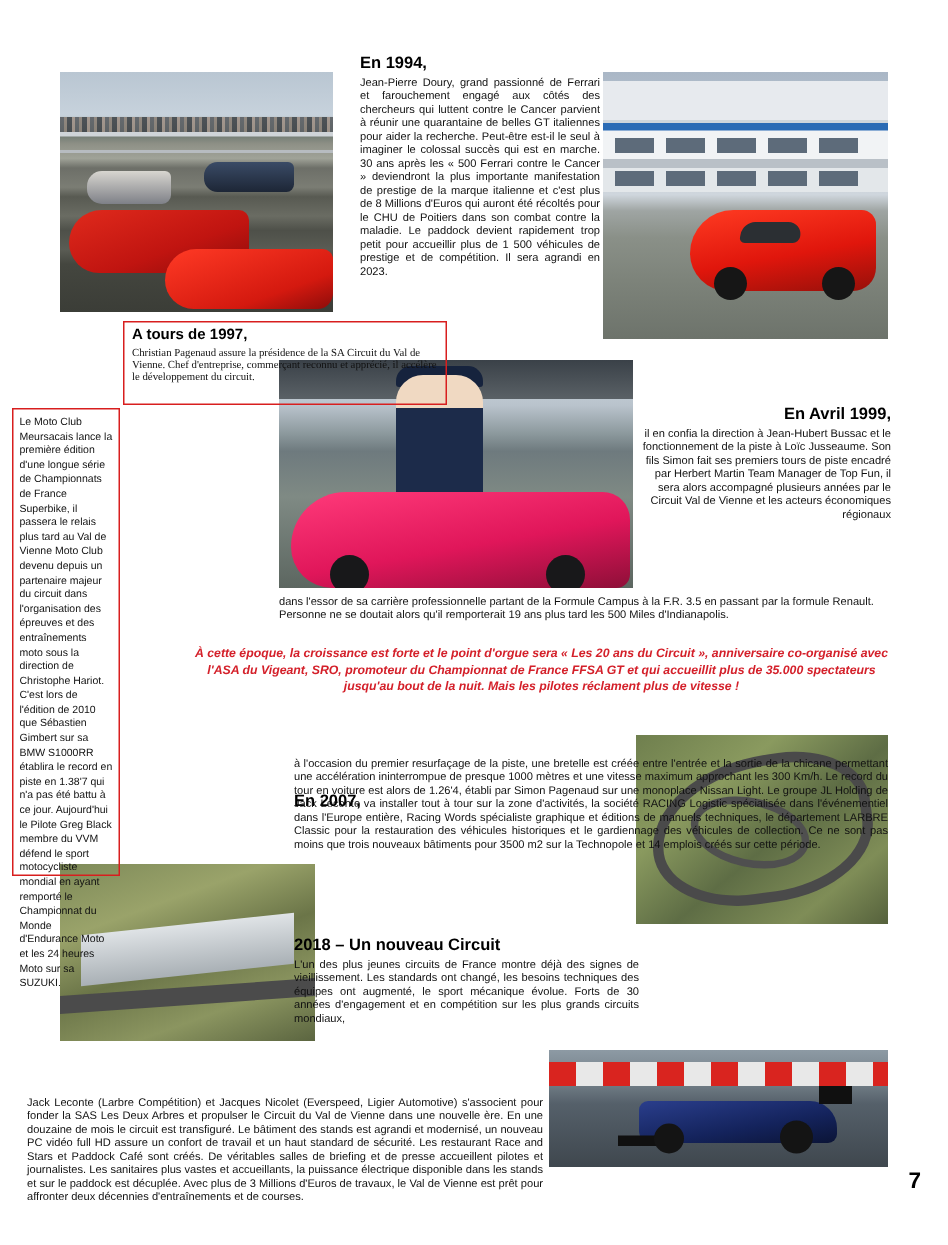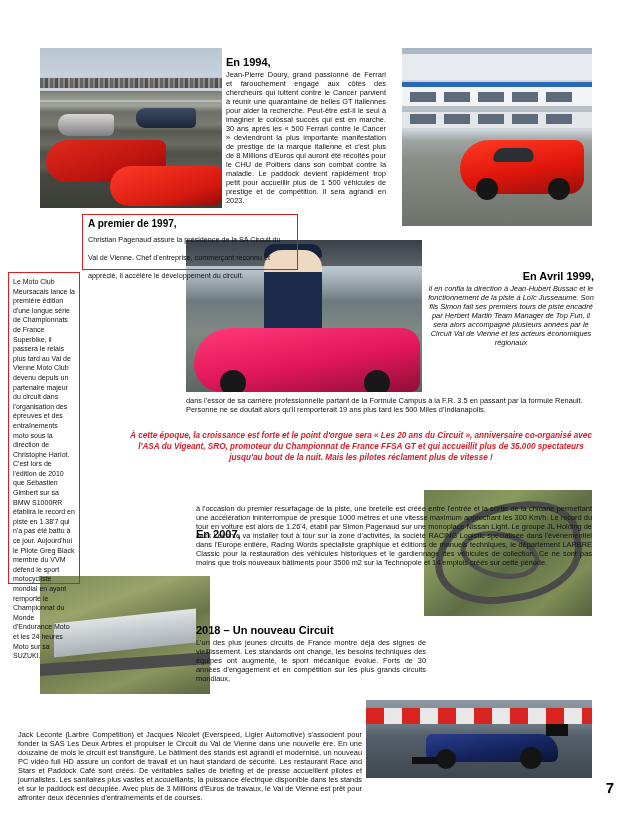--- a/index.html
+++ b/index.html
@@ -199,37 +199,37 @@
   <div class="photo" id="photo-f1">
     <div class="barrier"></div>
     <div class="f1car">
         <div class="fw"></div>
         <div class="rw"></div>
         <div class="t1"></div>
         <div class="t2"></div>
       </div>
   </div>
 
-  <div class="abs" style="left:226px; top:36px; width:160px;margin-top:20px;">
+  <div class="abs" style="left:240px; top:36px; width:160px;">
     <h2 class="head">En 1994,</h2>
     <div class="txt">Jean-Pierre Doury, grand passionné de Ferrari et farouchement engagé aux côtés des chercheurs qui luttent contre le Cancer parvient à réunir une quarantaine de belles GT italiennes pour aider la recherche. Peut-être est-il le seul à imaginer le colossal succès qui est en marche. 30 ans après les « 500 Ferrari contre le Cancer » deviendront la plus importante manifestation de prestige de la marque italienne et c'est plus de 8 Millions d'Euros qui auront été récoltés pour le CHU de Poitiers dans son combat contre la maladie. Le paddock devient rapidement trop petit pour accueillir plus de 1 500 véhicules de prestige et de compétition. Il sera agrandi en 2023.</div>
   </div>
 
   <div class="abs redframe" style="left:82px; top:214px; width:216px; height:56px; padding:3px 5px;">
-    <h2 class="head" style="font-size:10px;">A premier de 1997,</h2>
-    <div class="txt narrow" style="font-size:7.2px; line-height:18px;">Christian Pagenaud assure la présidence de la SA Circuit du Val de Vienne. Chef d'entreprise, commerçant reconnu et apprécié, il accélère le développement du circuit.</div>
+    <h2 class="head" style="font-size:10px;">A tours de 1997,</h2>
+    <div class="txt narrow" style="font-size:7.2px; line-height:8px;font-family:Liberation Serif, serif;">Christian Pagenaud assure la présidence de la SA Circuit du Val de Vienne. Chef d'entreprise, commerçant reconnu et apprécié, il accélère le développement du circuit.</div>
   </div>
 
   <div class="abs redframe" id="col-moto" style="padding:4px 4px;">
     <div class="txt narrow" style="font-size:7.0px; line-height:9.6px;">Le Moto Club Meursacais lance la première édition d'une longue série de Championnats de France Superbike, il passera le relais plus tard au Val de Vienne Moto Club devenu depuis un partenaire majeur du circuit dans l'organisation des épreuves et des entraînements moto sous la direction de Christophe Hariot. C'est lors de l'édition de 2010 que Sébastien Gimbert sur sa BMW S1000RR établira le record en piste en 1.38'7 qui n'a pas été battu à ce jour. Aujourd'hui le Pilote Greg Black membre du VVM défend le sport motocycliste mondial en ayant remporté le Championnat du Monde d'Endurance Moto et les 24 heures Moto sur sa SUZUKI.</div>
   </div>
 
   <div class="abs" style="left:428px; top:270px; width:166px;">
     <h2 class="head" style="text-align:right;">En Avril 1999,</h2>
-    <div class="txt" style="text-align:center;font-style:italic;">il en confia la direction à Jean-Hubert Bussac et le fonctionnement de la piste à Loïc Jusseaume. Son fils Simon fait ses premiers tours de piste encadré par Herbert Martin Team Manager de Top Fun, il sera alors accompagné plusieurs années par le Circuit Val de Vienne et les acteurs économiques régionaux</div>
+    <div class="txt" style="text-align:right;">il en confia la direction à Jean-Hubert Bussac et le fonctionnement de la piste à Loïc Jusseaume. Son fils Simon fait ses premiers tours de piste encadré par Herbert Martin Team Manager de Top Fun, il sera alors accompagné plusieurs années par le Circuit Val de Vienne et les acteurs économiques régionaux</div>
   </div>
   <div class="abs" style="left:186px; top:396px; width:408px;">
     <div class="txt" style="text-align:left;">dans l'essor de sa carrière professionnelle partant de la Formule Campus à la F.R. 3.5 en passant par la formule Renault. Personne ne se doutait alors qu'il remporterait 19 ans plus tard les 500 Miles d'Indianapolis.</div>
   </div>
 
   <div class="abs" style="left:130px; top:430px; width:462px;">
     <div class="red-italic">À cette époque, la croissance est forte et le point d'orgue sera « Les 20 ans du Circuit », anniversaire co-organisé avec l'ASA du Vigeant, SRO, promoteur du Championnat de France FFSA GT et qui accueillit plus de 35.000 spectateurs jusqu'au bout de la nuit. Mais les pilotes réclament plus de vitesse !</div>
   </div>
 
   <div class="abs" style="left:196px; top:488px; width:224px;margin-top:40px;">

